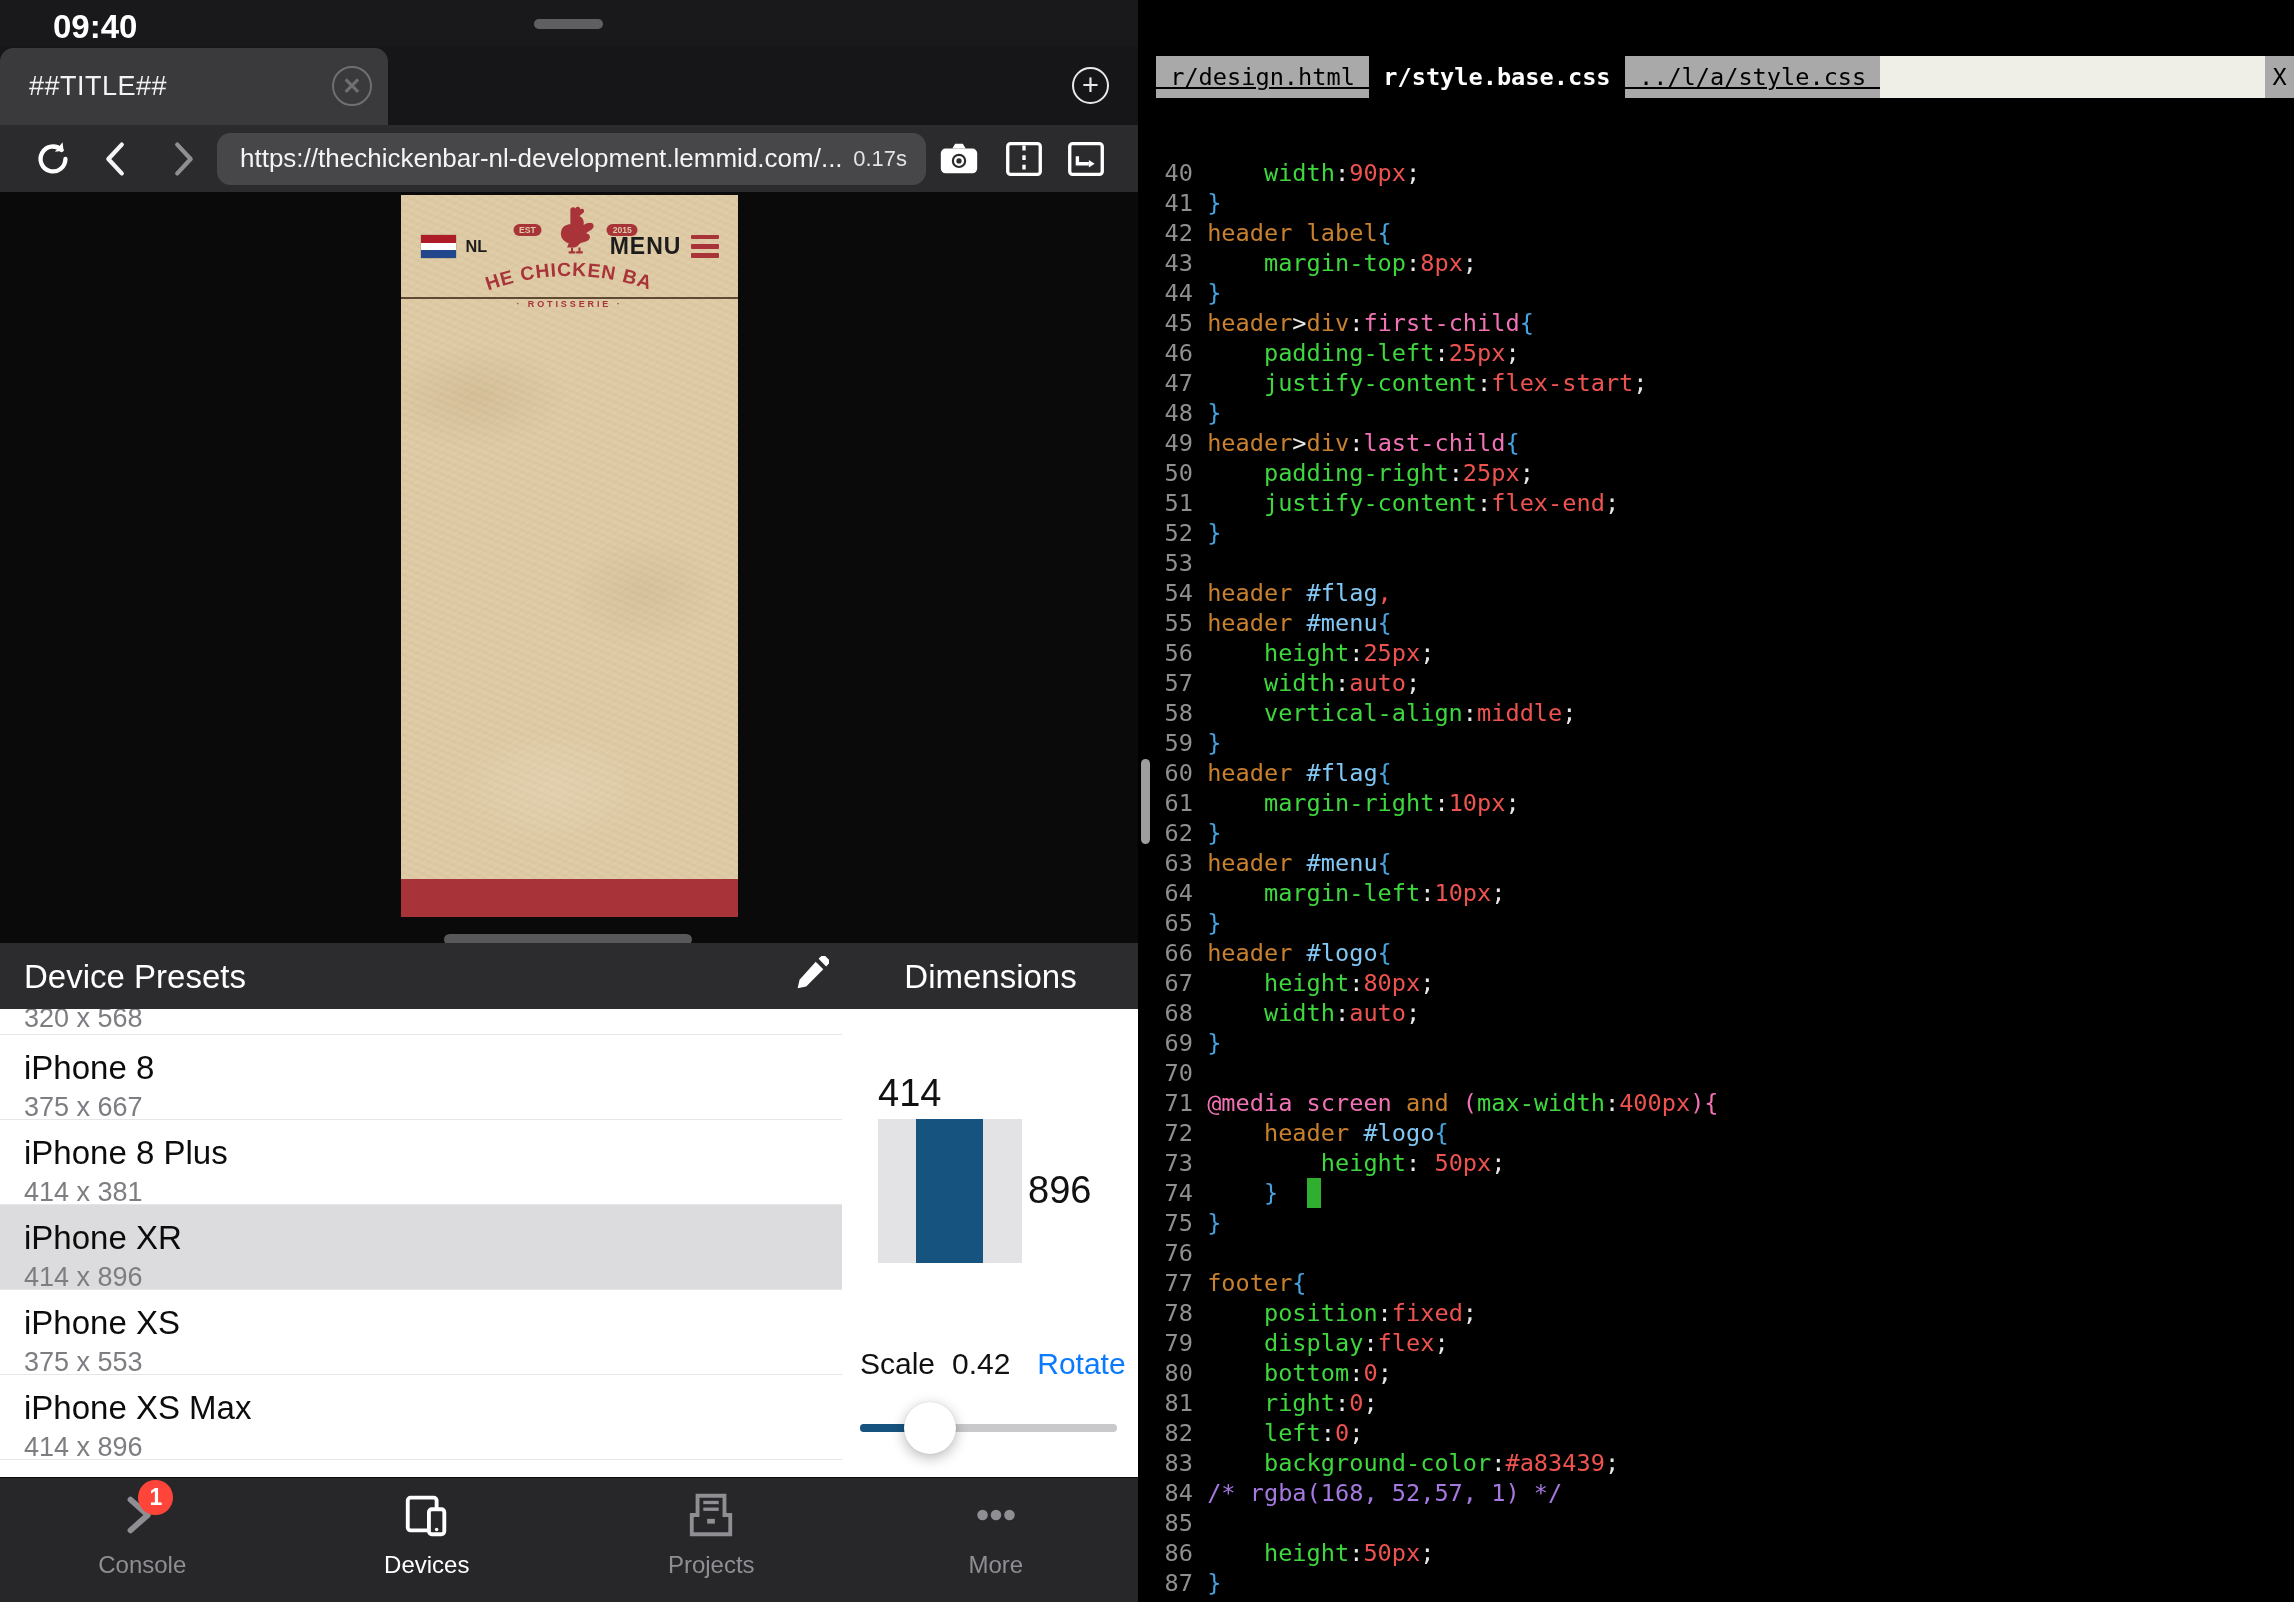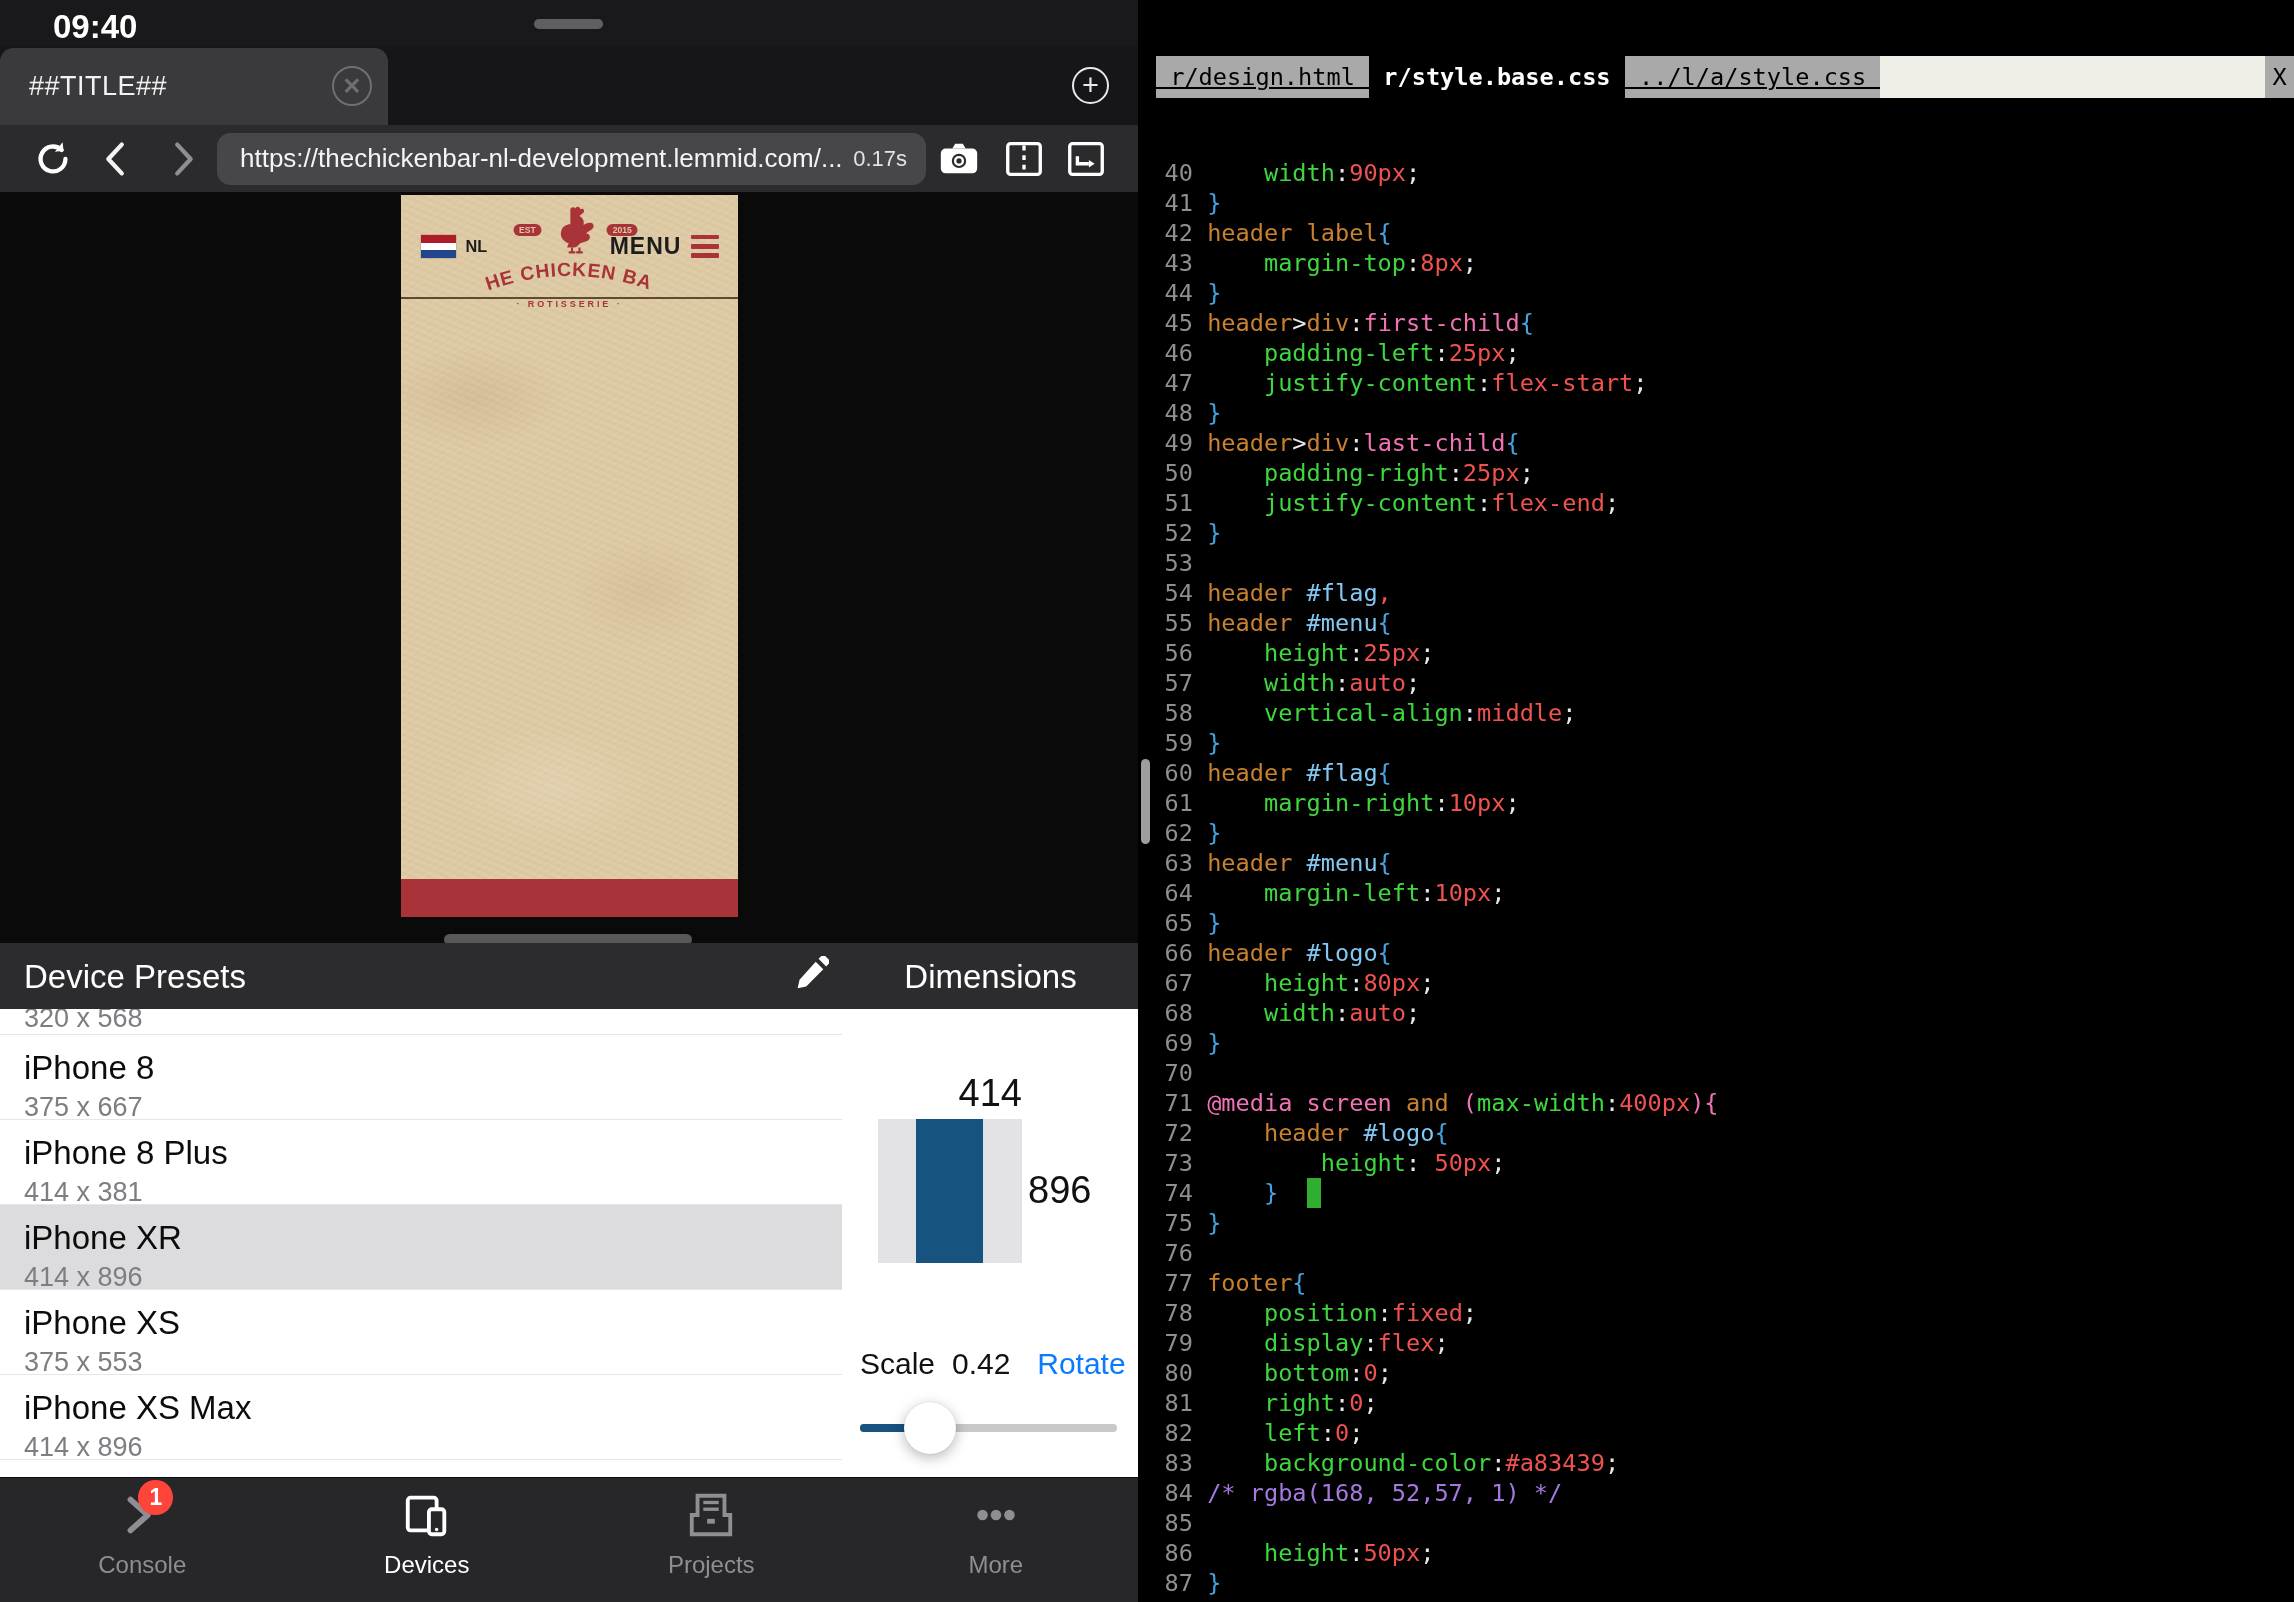--- a/index.html
+++ b/index.html
@@ -78,21 +78,21 @@
   #panel-body { position:absolute; left:0; top:66px; width:1138px; height:468px; background:#fff; overflow:hidden; }
   #device-list { position:absolute; left:0; top:0; width:842px; height:468px; overflow:hidden; }
   .dev-row { position:relative; width:100%; height:85px; padding:13.4px 0 0 24px; border-bottom:1.4px solid #e6e6e8; }
   .dev-row.partial-top { height:32px; padding-top:0; }
   .dev-row.partial-top .dev-size { margin-top:-5.8px; }
   .dev-row.selected { background:#dcdcde; }
   .dev-name { font-size:33px; color:#0c0c0c; }
   .dev-size { font-size:27px; color:#7d7d82; margin-top:5.8px; }
 
   #dimensions-panel { position:absolute; left:842px; top:0; width:297px; height:468px; background:#fff; }
-  #dim-width { position:absolute; left:36px; top:63px; width:144px; text-align:right; font-size:38px; color:#111; }
+  #dim-width { position:absolute; left:36px; top:63px; width:144px; text-align:left; font-size:38px; color:#111; }
   #dim-box { position:absolute; left:36px; top:110px; width:144px; height:144px; background:#e3e3e5; }
   #dim-bar { position:absolute; left:38px; top:0; width:67px; height:144px; }
   #dim-height { position:absolute; left:186px; top:160px; font-size:38px; color:#111;text-align:right; }
   #scale-label { position:absolute; left:18px; top:338px; font-size:30px; color:#111; }
   #scale-value { position:absolute; left:110px; top:338px; font-size:30px; color:#111; }
   #rotate-btn { position:absolute; right:13.4px; top:338px; font-size:30px; }
   #scale-slider { position:absolute; left:18px; top:415px; width:257px; height:7.7px; border-radius:3.8px; background:#c9c9cc; }
   #slider-fill { position:absolute; left:0; top:0; height:7.7px; width:69px; border-radius:3.8px; }
   #slider-thumb { position:absolute; left:44px; top:-22px; width:52px; height:52px; border-radius:50%;
                   background:#fff; box-shadow:0 3.8px 13.4px rgba(0,0,0,.28), 0 0 1px rgba(0,0,0,.2); }

